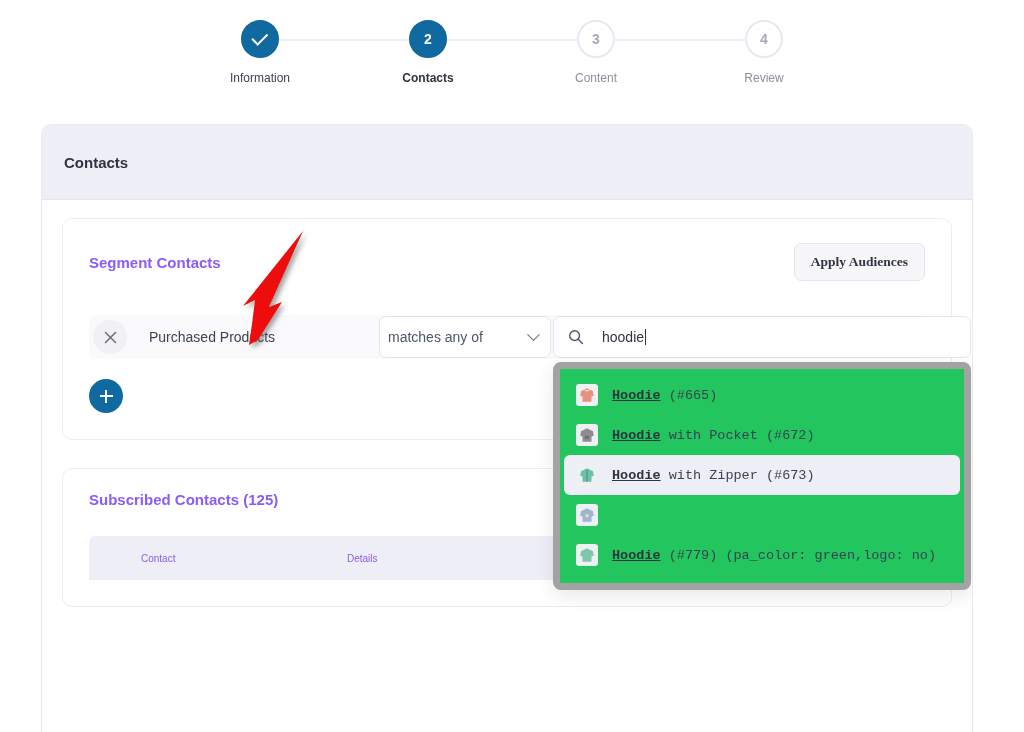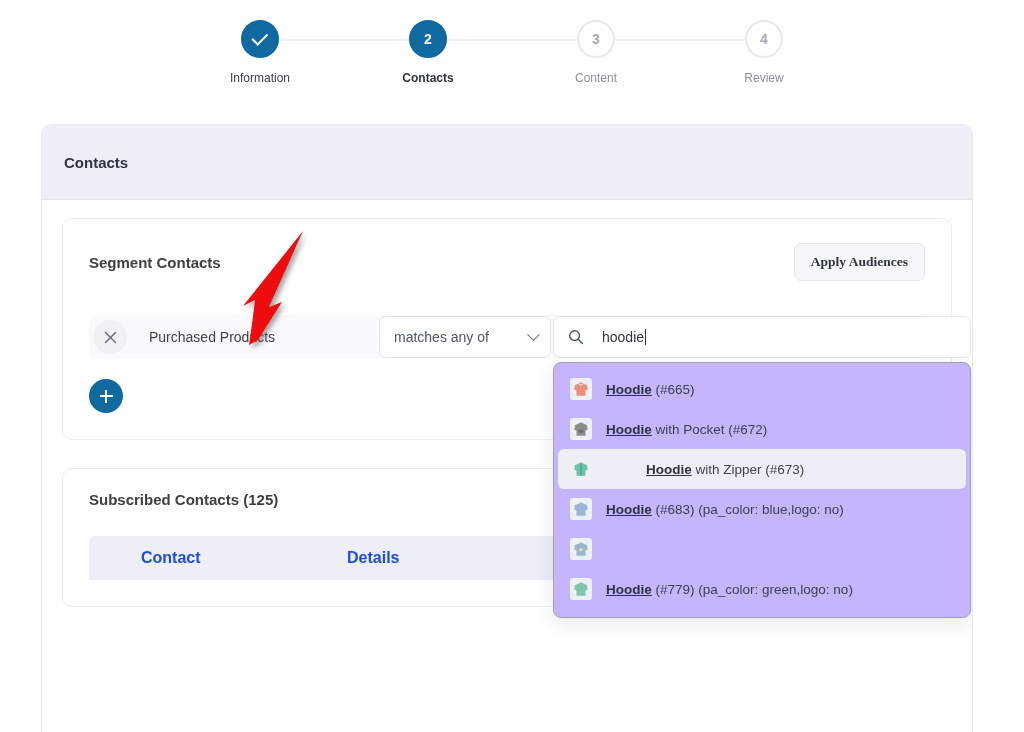--- a/index.html
+++ b/index.html
@@ -127,21 +127,21 @@
 
   .panel-head {
     display: flex;
     align-items: center;
     justify-content: space-between;
     height: 42px;
   }
   .panel-title {
     font-size: 15px;
     font-weight: 700;
-    color: #404040;
+    color: #8b5cf6;
   }
 
   .btn-light {
     background: #f7f7fa;
     border: 1px solid #e4e4ee;
     border-radius: 7px;
     padding: 10px 16px;
     font-family: Liberation Serif, serif;
     font-size: 13.5px;
     font-weight: 700;
@@ -184,21 +184,21 @@
     position: absolute;
     left: 290px;
     top: 1px;
     width: 172px;
     height: 42px;
     background: #ffffff;
     border: 1px solid #e4e4ee;
     border-radius: 7px;
     display: flex;
     align-items: center;
-    padding: 0 12px 0 14px;
+    padding: 0 12px 0 8px;
     cursor: pointer;
   }
   .filter-select-value {
     font-size: 14px;
     color: #4c566a;
     flex: 1;
   }
   .chev {
     width: 9px; height: 9px;
     border-right: 1.8px solid #6b7280;
@@ -235,38 +235,39 @@
     vertical-align: -3px;
     margin-left: 1px;
   }
 
   
   .dropdown {
     position: absolute;
     left: 464px;
     top: 47px;
     width: 418px;
-    background: #c4b5fd;
-    border: 1px solid #a3a3a3;
+    background: #22c55e;
+    border: 7px solid #a3a3a3;
     border-radius: 8px;
     box-shadow: 0 6px 18px rgba(40,40,70,0.10);
     padding: 6px 0 8px 0;
     z-index: 40;
     overflow: hidden;
+    font-family: Liberation Mono, monospace;
   }
   .dd-item {
     height: 40px;
     display: flex;
     align-items: center;
     padding: 0 12px;
     cursor: pointer;
     border-radius: 6px;
     margin: 0 4px;
   }
-  .dd-item.highlighted { background: #eeeef7; gap: 40px; }
+  .dd-item.highlighted { background: #eeeef7; }
   .thumb {
     width: 22px; height: 22px;
     border-radius: 3px;
     background: #eef1f4;
     flex: 0 0 auto;
     display: flex;
     align-items: center;
     justify-content: center;
     overflow: hidden;
   }
@@ -305,23 +306,23 @@
   
   .table-head {
     margin-top: 28px;
     height: 44px;
     background: #eeeef7;
     border-radius: 6px 6px 0 0;
     display: flex;
     align-items: center;
   }
   .th {
-    font-size: 16px;
-    font-weight: 700;
-    color: #1d4ed8;
+    font-size: 10px;
+    font-weight: 400;
+    color: #8b5cf6;
   }
   .th-contact { margin-left: 52px; width: 206px; }
   .th-details { width: 200px; }
 
   
   .arrow-svg {
     position: absolute;
     left: 0; top: 0;
     width: 1024px; height: 732px;
     pointer-events: none;
@@ -425,28 +426,20 @@
           <div class="dd-item highlighted">
             <span class="thumb">
               <svg width="18" height="18" viewBox="0 0 24 24">
                   <path d="M12 3 L8 5 L4 7 L3 13 L6 14 L6 21 L18 21 L18 14 L21 13 L20 7 L16 5 L12 3 Z" fill="#6fc1a5"></path>
                   <path d="M12 5 L12 21" stroke="#3f8f78" stroke-width="1.3"></path>
                 </svg>
             </span>
             <span class="dd-label"><b>Hoodie</b><span> with Zipper (#673)</span></span>
           </div>
 
-          <div class="dd-item">
-            <span class="thumb">
-              <svg width="18" height="18" viewBox="0 0 24 24">
-                  <path d="M12 3 L8 5 L4 7 L3 13 L6 14 L6 21 L18 21 L18 14 L21 13 L20 7 L16 5 L12 3 Z" fill="#9ab6d2"></path>
-                </svg>
-            </span>
-            <span class="dd-label"><b>Hoodie</b><span> (#683) (pa_color: blue,logo: no)</span></span>
-          </div>
 
           <div class="dd-item">
             <span class="thumb">
               <svg width="18" height="18" viewBox="0 0 24 24">
                   <path d="M12 3 L8 5 L4 7 L3 13 L6 14 L6 21 L18 21 L18 14 L21 13 L20 7 L16 5 L12 3 Z" fill="#9ab6d2"></path>
                   <rect x="10" y="11" width="4" height="4" fill="#f0e49a"></rect>
                 </svg>
             </span>
           </div>
 

